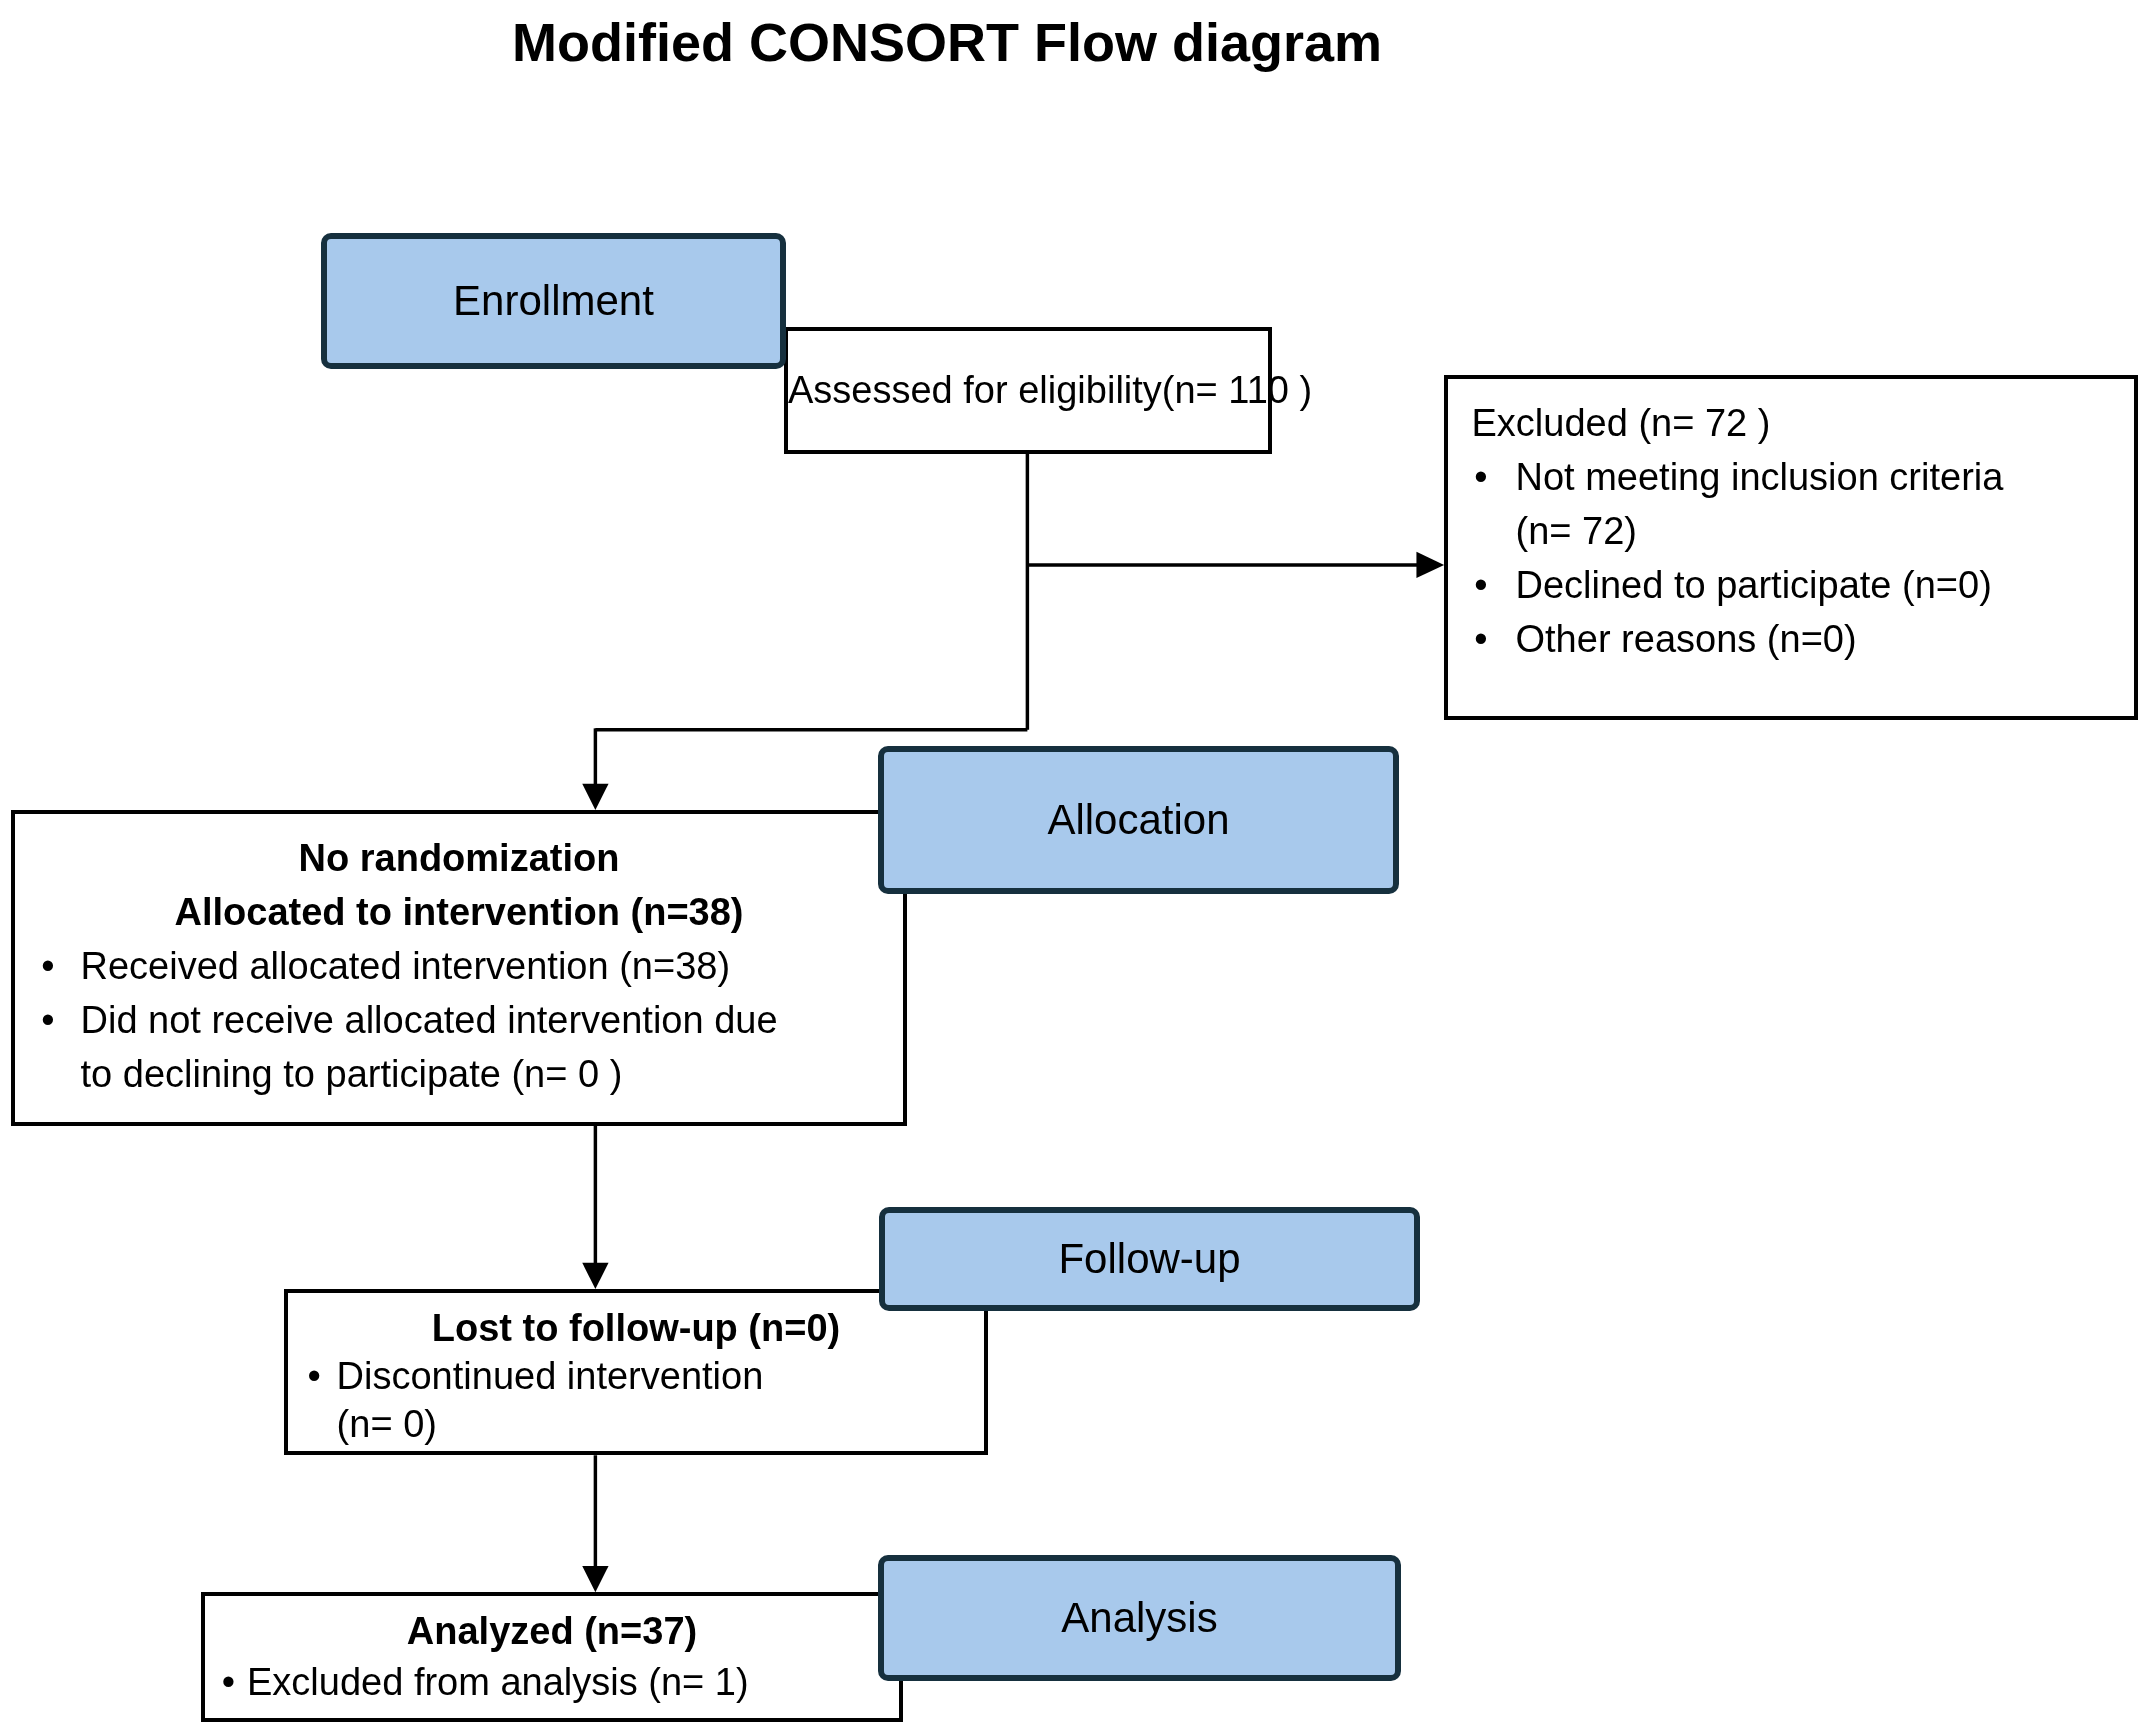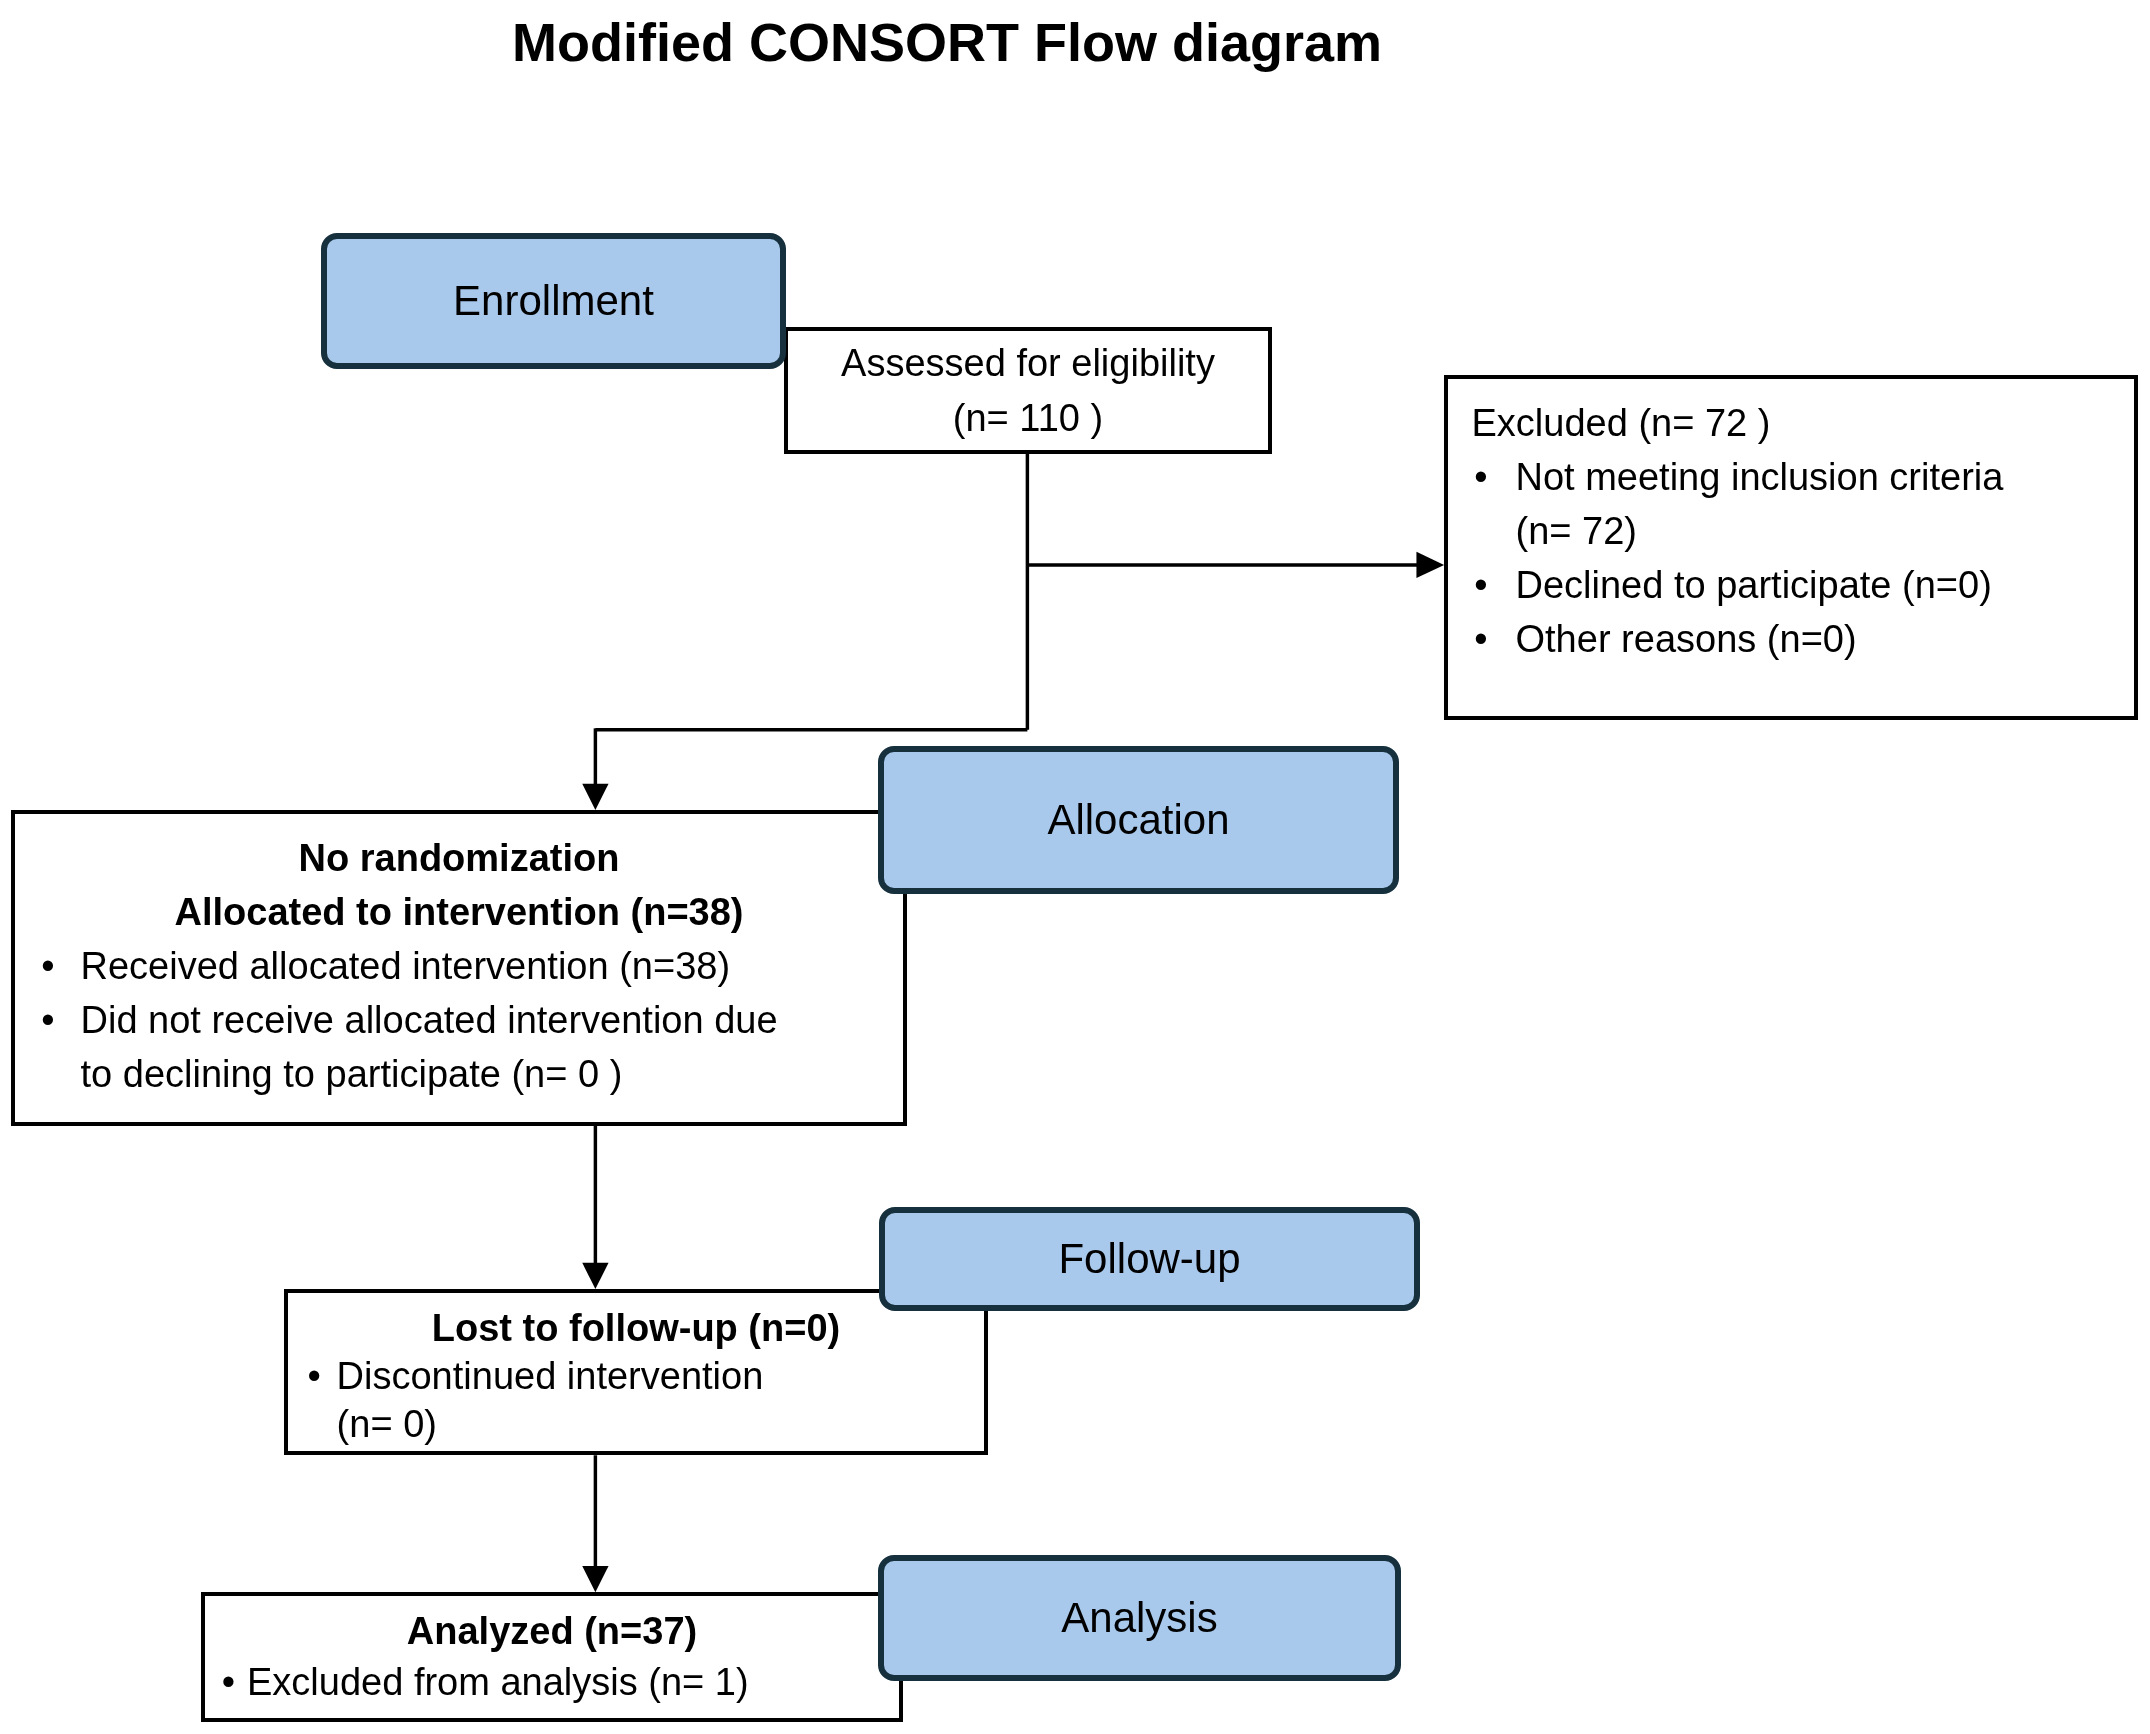--- a/index.html
+++ b/index.html
@@ -28,21 +28,21 @@
     width: 2151px;
     height: 1735px;
     z-index: 2;
   }
   
   .stage {
     position: absolute;
     box-sizing: border-box;
     background: #A8C9EC;
     border: 6.2px solid #16303E;
-    border-radius: 16px;
+    border-radius: 10px;
     display: flex;
     align-items: center;
     justify-content: center;
     font-size: 42px;
     z-index: 3;
   }
   .stage-enrollment { left: 321px;  top: 233px;  width: 465px; height: 136px; }
   .stage-allocation { left: 878px; top: 746px; width: 521px; height: 148px; }
   .stage-followup   { left: 879px; top: 1207px; width: 541px; height: 104px; }
   .stage-analysis   { left: 878px; top: 1523px; width: 523px; height: 126px; margin-top: 32px; }
@@ -52,22 +52,22 @@
     position: absolute;
     box-sizing: border-box;
     background: #ffffff;
     border: 4.2px solid #000000;
     font-size: 38px;
     line-height: 54px;
     z-index: 1;
   }
   .wbox-assessed {
     left: 784px; top: 327px; width: 488px; height: 127px;
-    display: flex; flex-direction: column;
-    align-items: center; justify-content: center;
+    display: flex; flex-direction: row;
+    align-items: center; 
     text-align: center; line-height: 55px;
   }
   .wbox-excluded {
     left: 1444px; top: 375px; width: 694px; height: 345px;
     padding: 16.6px 14px 0 23.5px;
   }
   .wbox-norand {
     left: 11px; top: 810px; width: 896px; height: 316px;
     padding-top: 16.6px;
   }

